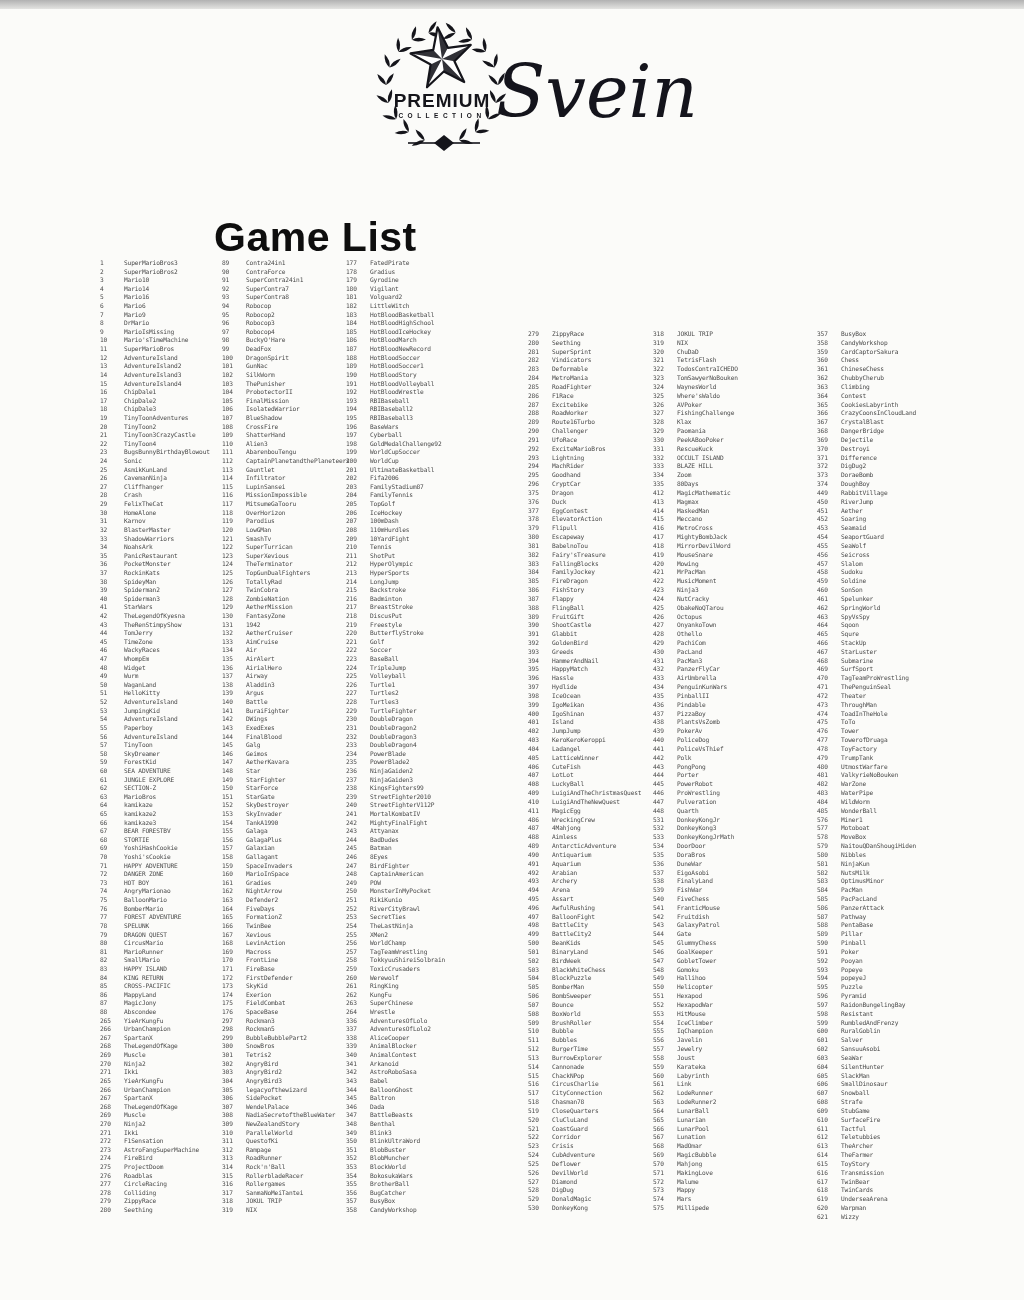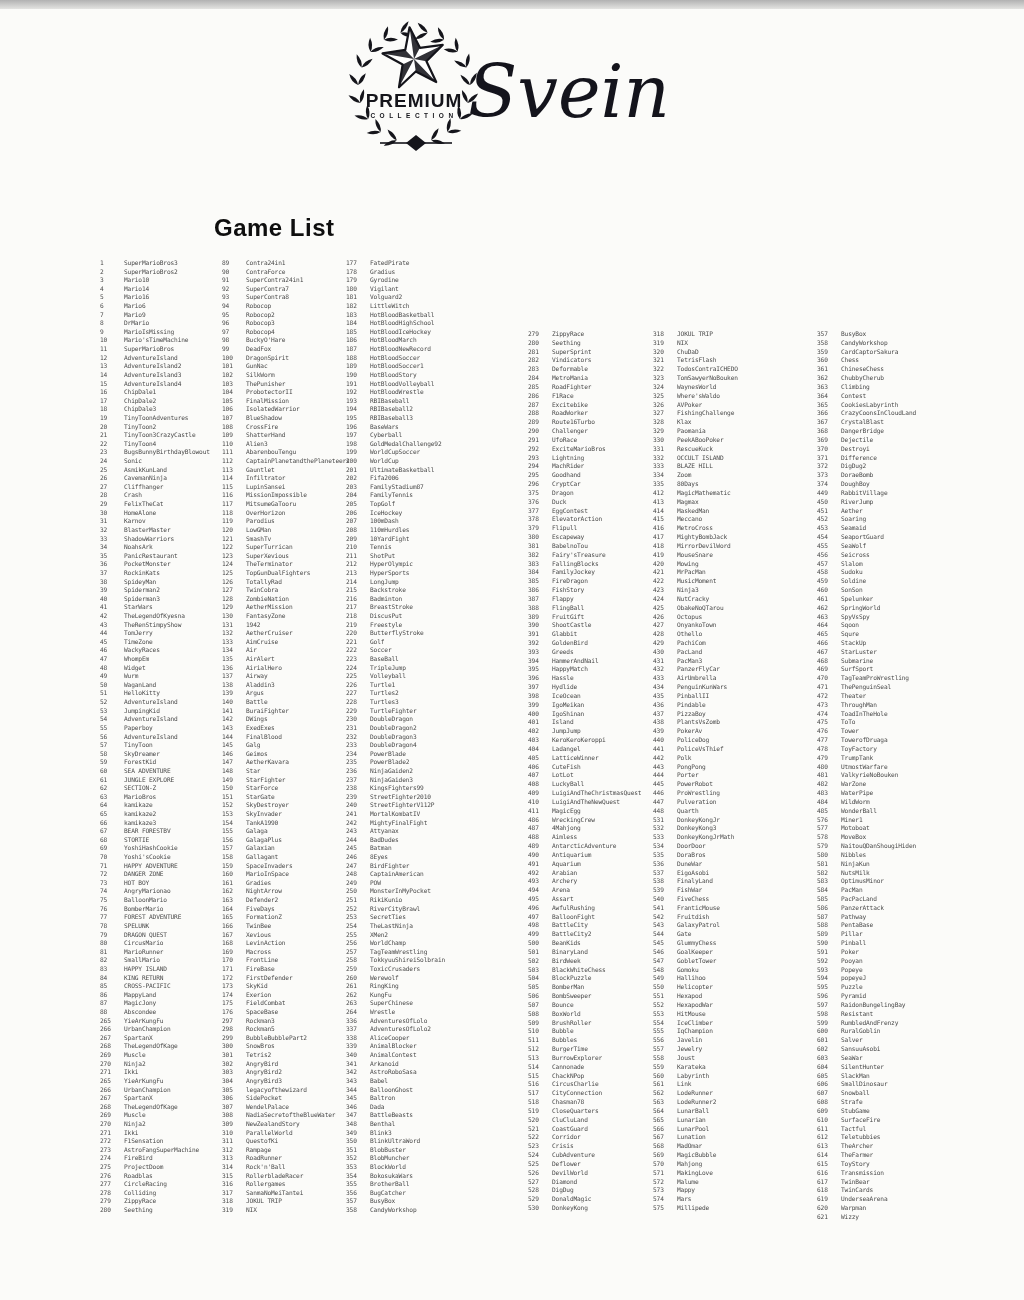--- a/index.html
+++ b/index.html
@@ -1,22 +1,22 @@
 <!DOCTYPE html>
 <html><head>
 <meta charset="utf-8">
 <style>
   html,body{margin:0;padding:0;}
   body{width:1024px;height:1300px;position:relative;background:#fbfbf9;overflow:hidden;
        font-family:"Liberation Sans",sans-serif;}
   .top-strip{position:absolute;left:0;top:0;width:1024px;height:9px;
        background:linear-gradient(#b2b2b2,#e3e3e1);}
-  .logo-wrap{position:absolute;left:314px;top:15px;width:360px;height:150px;}
+  .logo-wrap{position:absolute;left:342px;top:15px;width:360px;height:150px;}
   .page-title{position:absolute;left:214px;top:214px;margin:0;
-       font-family:"Liberation Sans",sans-serif;font-size:24px;font-weight:700;
+       font-family:"Liberation Sans",sans-serif;font-size:41px;font-weight:700;
        letter-spacing:.5px;color:#0e0e0e;}
   .game-col{position:absolute;}
   #c1{left:100px;top:259px;}
   #c2{left:222px;top:259px;}
   #c3{left:346px;top:259px;}
   #c4{left:528px;top:330px;}
   #c5{left:653px;top:330px;}
   #c6{left:817px;top:330px;}
   .row{display:flex;height:8.62px;line-height:8.62px;
        font-family:"DejaVu Sans Mono",monospace;font-size:6.2px;

